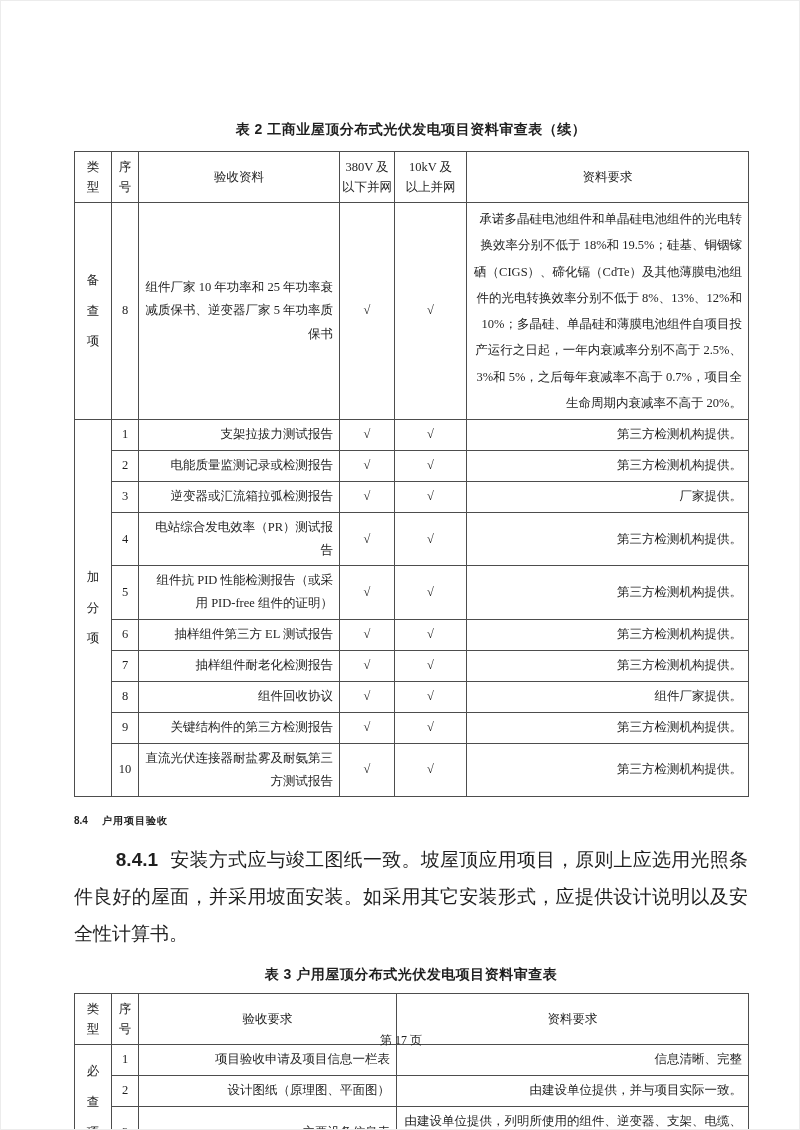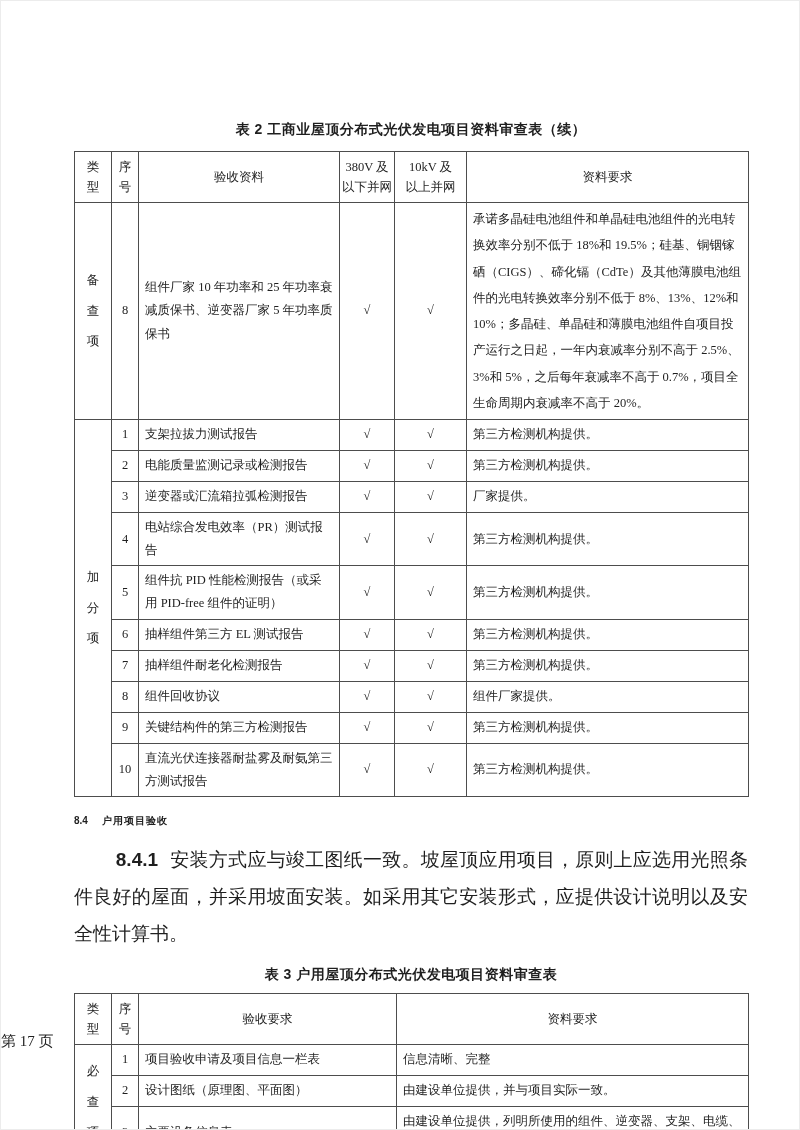--- a/index.html
+++ b/index.html
@@ -31,21 +31,21 @@
   }
   th, td {
     border: 1px solid #4d4d4d;
     padding: 3px 6px;
     vertical-align: middle;
     line-height: 1.85;
     font-weight: normal;
   }
   th { text-align: center; line-height: 1.6; padding: 5px 2px; }
   td.center { text-align: center; padding: 3px 2px; }
-  td.left { text-align: left; }
+  td.left { text-align: right; }
   .pre { white-space: pre-line; }
   .vlabel {
     text-align: center;
     white-space: pre-line;
     line-height: 2.45;
     padding: 2px 0;
   }
   tr.tall td { height: 160px; }
   td.req-big { line-height: 2.1; }
   tr.sline td { height: 31px; }
@@ -67,22 +67,22 @@
   }
   .clause-num {
     font-family: "Liberation Sans", "DejaVu Sans", sans-serif;
     font-weight: 700;
     margin-right: 12px;
   }
   .footer {
     position: absolute;
     left: 0; top: 1031px;
     width: 800px;
-    text-align: left;
-    font-size: 15px;
+    text-align: center;
+    font-size: 12px;
   }
 </style>
 </head>
 <body>
 
 <div class="content">
 
   <div class="table-title t2-title">表 2 工商业屋顶分布式光伏发电项目资料审查表（续）</div>
 
   <table>

